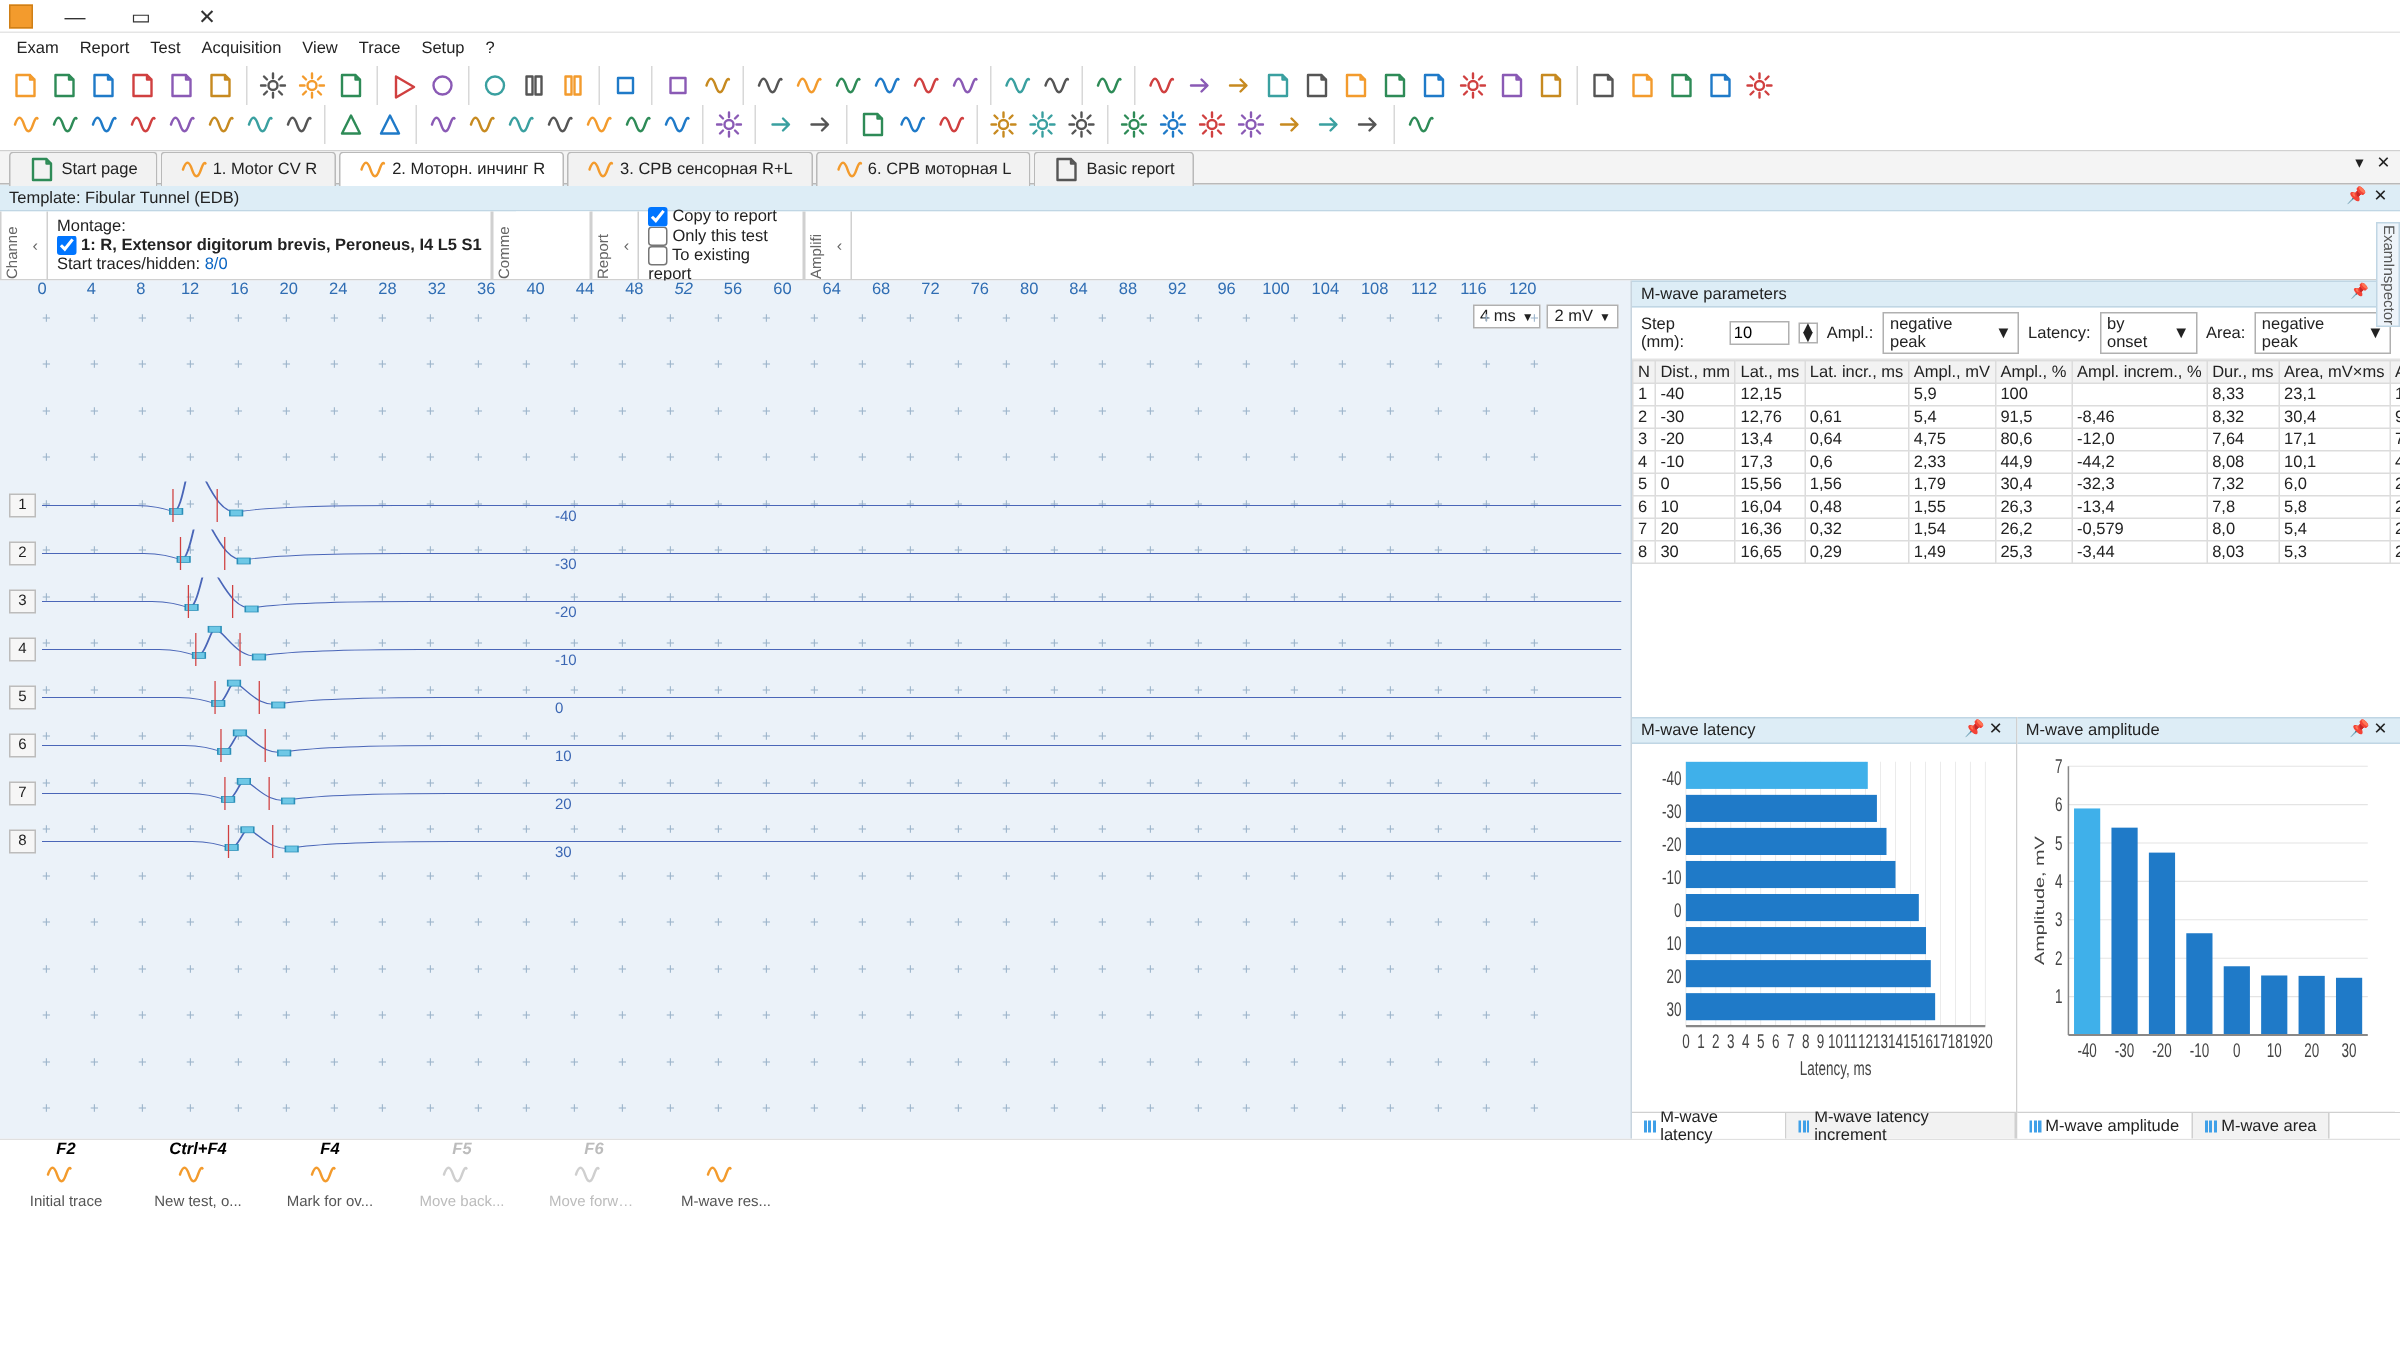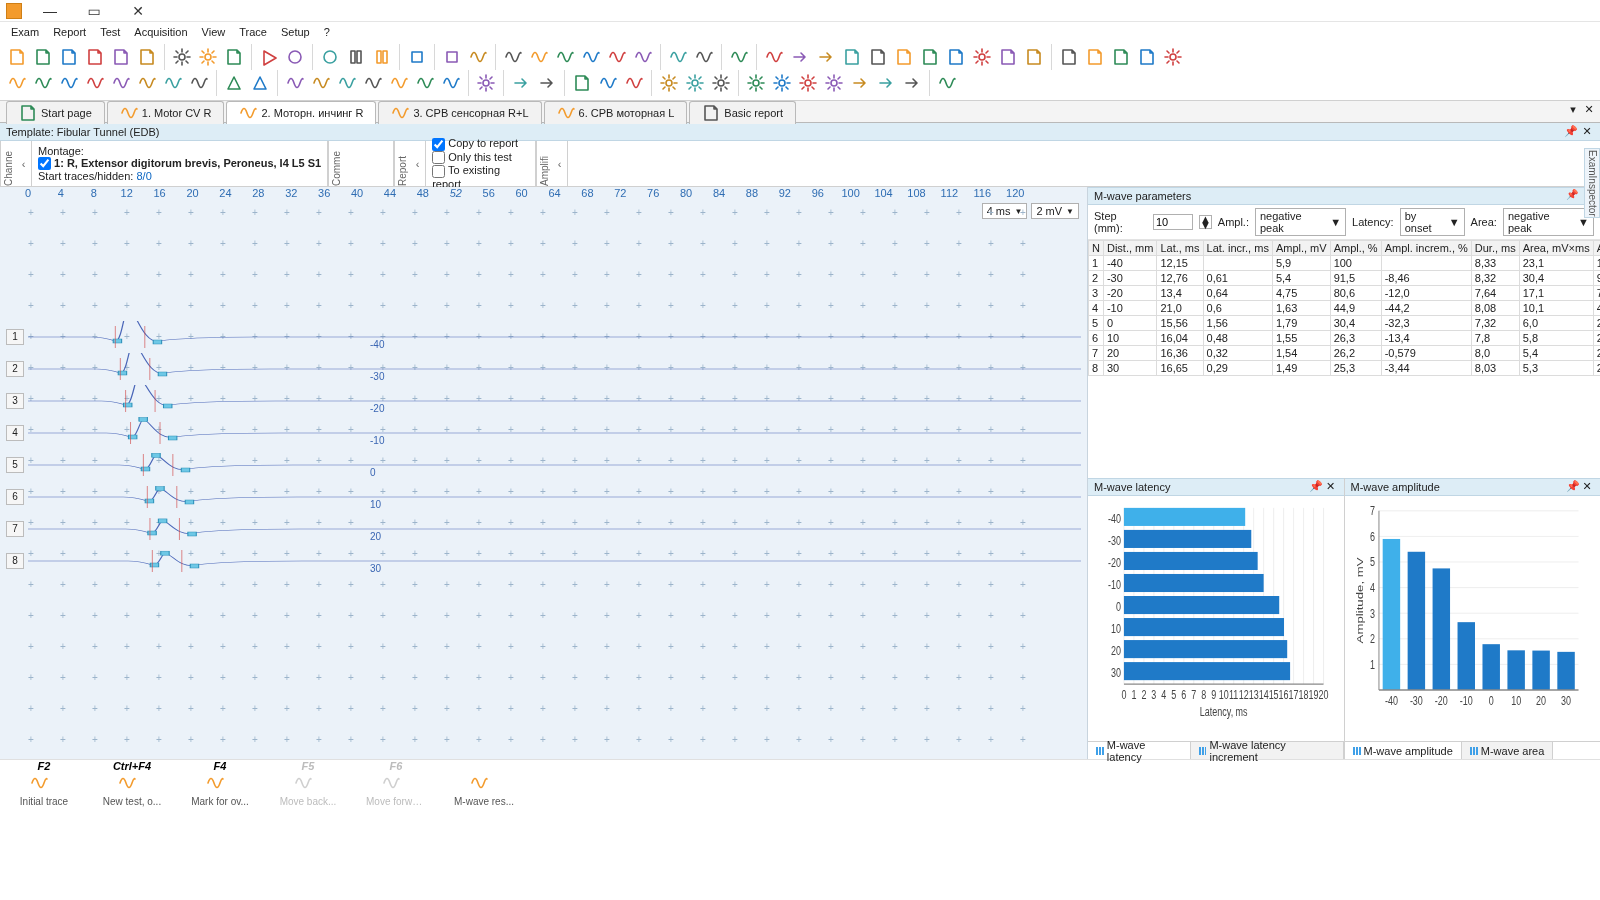--- a/index.html
+++ b/index.html
@@ -1404,23 +1404,23 @@
                 <td>4,75</td>
                 <td>80,6</td>
                 <td>-12,0</td>
                 <td>7,64</td>
                 <td>17,1</td>
                 <td>74,0</td>
               </tr>
               <tr>
                 <td>4</td>
                 <td>-10</td>
-                <td>21,0</td>
+                <td>17,3</td>
                 <td>0,6</td>
-                <td>1,63</td>
+                <td>2,33</td>
                 <td>44,9</td>
                 <td>-44,2</td>
                 <td>8,08</td>
                 <td>10,1</td>
                 <td>43,7</td>
               </tr>
               <tr>
                 <td>5</td>
                 <td>0</td>
                 <td>15,56</td>

